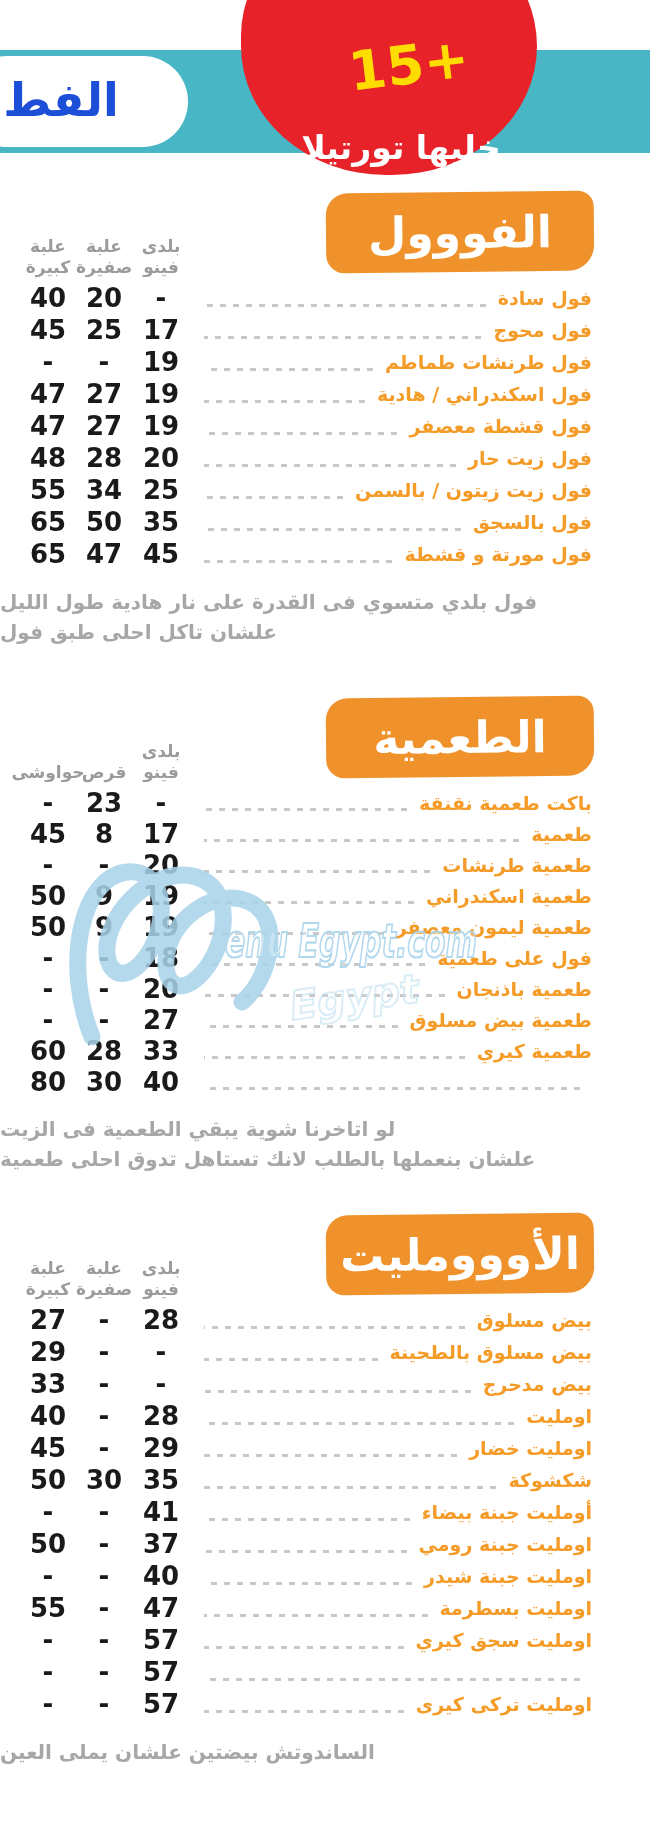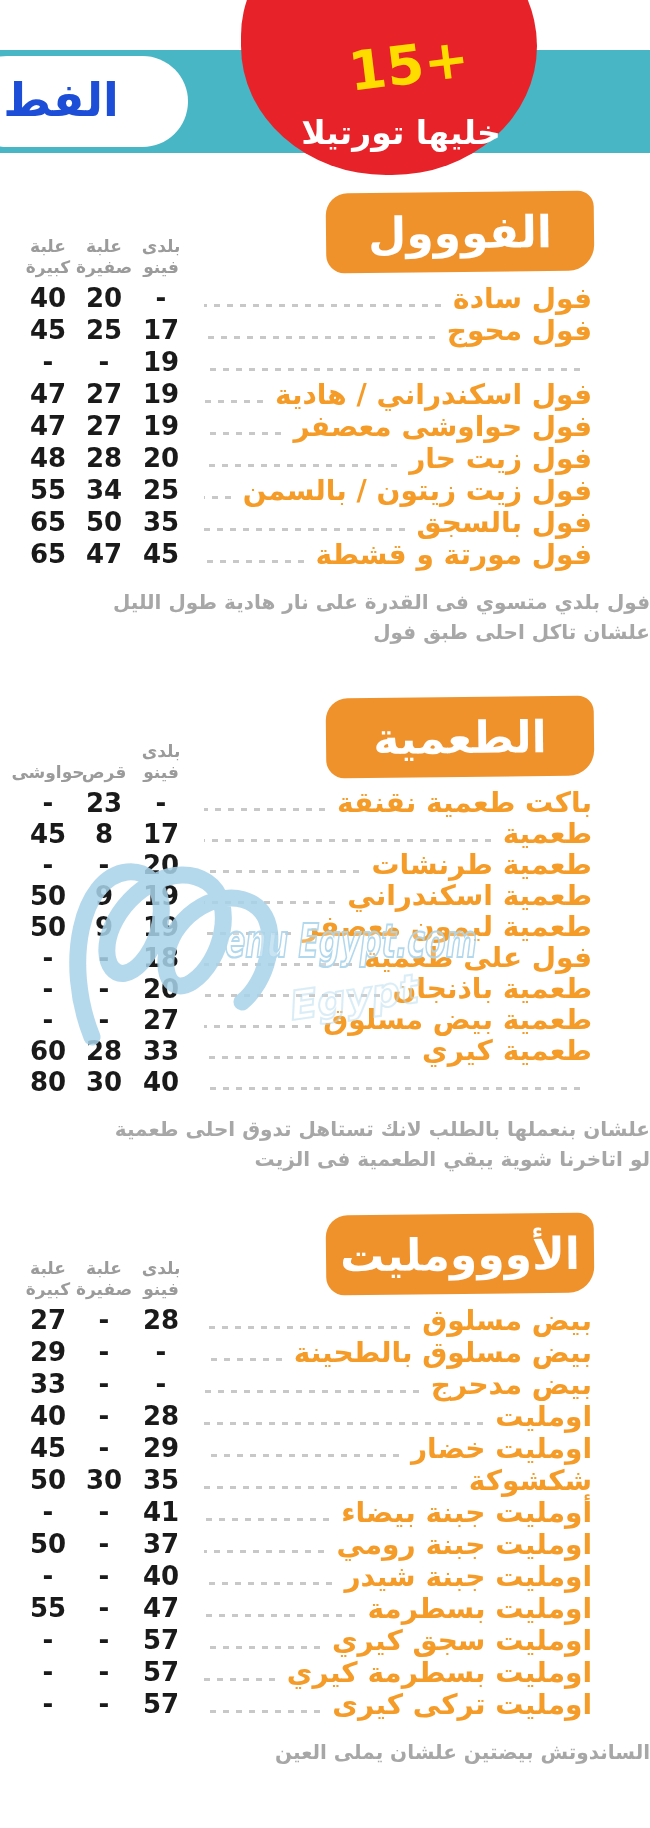--- a/index.html
+++ b/index.html
@@ -8,52 +8,52 @@
 
   
   .teal-band{position:absolute;top:50px;left:0;width:650px;height:103px;background:#49B6C5;}
   .tab-pill{position:absolute;left:-38px;top:56px;width:226px;height:91px;background:#ffffff;
             border-radius:48px;display:flex;align-items:center;justify-content:center;z-index:2;}
   .tab-pill span{color:#1d4ed8;font-size:46px;font-weight:bold;transform:translate(-14px,-2px);white-space:nowrap;}
   .promo{position:absolute;left:241px;top:-88px;width:296px;height:263px;background:#E72329;
          border-radius:48% 52% 50% 50%;z-index:3;}
   .promo-value{position:absolute;bottom:76px;left:0;right:0;text-align:center;direction:ltr;
                color:#FFDC00;font-size:54px;font-weight:bold;transform:rotate(-7deg) translateX(20px);}
-  .promo-text{position:absolute;bottom:23px;left:0;right:0;text-align:center;color:#ffffff;
+  .promo-text{position:absolute;bottom:8px;left:0;right:0;text-align:center;color:#ffffff;
               font-size:33px;font-weight:bold;transform:translateX(12px);white-space:nowrap;}
 
   .content{position:relative;padding-top:190px;z-index:1;}
 
   
   .menu-section{position:relative;}
   .s2{margin-top:48px;}
   .s3{margin-top:38px;}
   .sec-top{position:relative;height:92px;}
   .badge{position:absolute;top:2px;right:56px;width:268px;height:80px;background:#F0922B;
          border-radius:22px 16px 26px 18px;display:flex;align-items:center;justify-content:center;
          transform:rotate(-0.6deg);}
   .badge span{color:#ffffff;font-size:44px;font-weight:bold;white-space:nowrap;}
 
   .row{display:flex;direction:rtl;align-items:center;height:32px;padding:0 58px 0 18px;}
   .s2 .row{height:31px;}
-  .item-name{color:#F49B28;font-weight:bold;font-size:28px;white-space:nowrap;text-align:center;}
+  .item-name{color:#F49B28;font-weight:bold;font-size:19px;white-space:nowrap;text-align:center;}
   .leader{flex:1 1 0;height:3px;margin:0 12px;transform:translateY(7px);
           background-image:repeating-linear-gradient(to left,#C8C8C8 0 6px,transparent 6px 13px);}
   .price{flex:none;text-align:center;font-weight:bold;font-size:26px;color:#1a1a1a;}
   .c-fino{width:62px;}
   .c-small{width:52px;}
   .c-large{width:60px;}
 
   .head-row{position:absolute;left:0;right:0;bottom:4px;height:auto;align-items:flex-end;}
   .head-row .leader,.head-row .item-name{visibility:hidden;}
   .head-cell{display:flex;flex-direction:column;justify-content:flex-end;align-items:center;
              color:#9B9B9B;font-size:17px;font-weight:bold;line-height:1.25;text-align:center;
              white-space:nowrap;flex:none;}
 
-  .note{direction:rtl;text-align:right;color:#A7A7A7;font-size:20px;font-weight:bold;
+  .note{direction:rtl;text-align:left;color:#A7A7A7;font-size:20px;font-weight:bold;
         line-height:1.5;margin-top:17px;}
 
   
   .watermark{position:absolute;left:57px;top:842px;width:430px;height:220px;z-index:4;
              pointer-events:none;opacity:.95;}
 </style>
 </head>
 <body>
 
 <div class="page">
@@ -102,34 +102,35 @@
             <span class="price c-large">40</span>
           </div>
           <div class="row">
             <span class="item-name">فول محوج</span>
             <span class="leader"></span>
             <span class="price c-fino">17</span>
             <span class="price c-small">25</span>
             <span class="price c-large">45</span>
           </div>
           <div class="row">
+            <span class="item-name">فول طرنشات طماطم</span>
             <span class="leader"></span>
             <span class="price c-fino">19</span>
             <span class="price c-small">-</span>
             <span class="price c-large">-</span>
           </div>
           <div class="row">
             <span class="item-name">فول اسكندراني / هادية</span>
             <span class="leader"></span>
             <span class="price c-fino">19</span>
             <span class="price c-small">27</span>
             <span class="price c-large">47</span>
           </div>
           <div class="row">
-            <span class="item-name">فول حواوشى معصفر</span>
+            <span class="item-name">فول قشطة معصفر</span>
             <span class="leader"></span>
             <span class="price c-fino">19</span>
             <span class="price c-small">27</span>
             <span class="price c-large">47</span>
           </div>
           <div class="row">
             <span class="item-name">فول زيت حار</span>
             <span class="leader"></span>
             <span class="price c-fino">20</span>
             <span class="price c-small">28</span>
@@ -250,22 +251,22 @@
             <span class="price c-large">60</span>
           </div>
           <div class="row">
             <span class="leader"></span>
             <span class="price c-fino">40</span>
             <span class="price c-small">30</span>
             <span class="price c-large">80</span>
           </div>
         </div>
       <div class="note">
+          <div class="note-line">لو اتاخرنا شوية يبقي الطعمية فى الزيت</div>
           <div class="note-line">علشان بنعملها بالطلب لانك تستاهل تدوق احلى طعمية</div>
-          <div class="note-line">لو اتاخرنا شوية يبقي الطعمية فى الزيت</div>
         </div>
     </section>
 
     <section class="menu-section s3">
       <div class="sec-top">
         <div class="badge">
           <span>الأووومليت</span>
         </div>
       <div class="row head-row">
             <span class="item-name"></span>
@@ -356,21 +357,20 @@
             <span class="price c-large">55</span>
           </div>
           <div class="row">
             <span class="item-name">اومليت سجق كيري</span>
             <span class="leader"></span>
             <span class="price c-fino">57</span>
             <span class="price c-small">-</span>
             <span class="price c-large">-</span>
           </div>
           <div class="row">
-            <span class="item-name">اومليت بسطرمة كيري</span>
             <span class="leader"></span>
             <span class="price c-fino">57</span>
             <span class="price c-small">-</span>
             <span class="price c-large">-</span>
           </div>
           <div class="row">
             <span class="item-name">اومليت تركى كيرى</span>
             <span class="leader"></span>
             <span class="price c-fino">57</span>
             <span class="price c-small">-</span>

